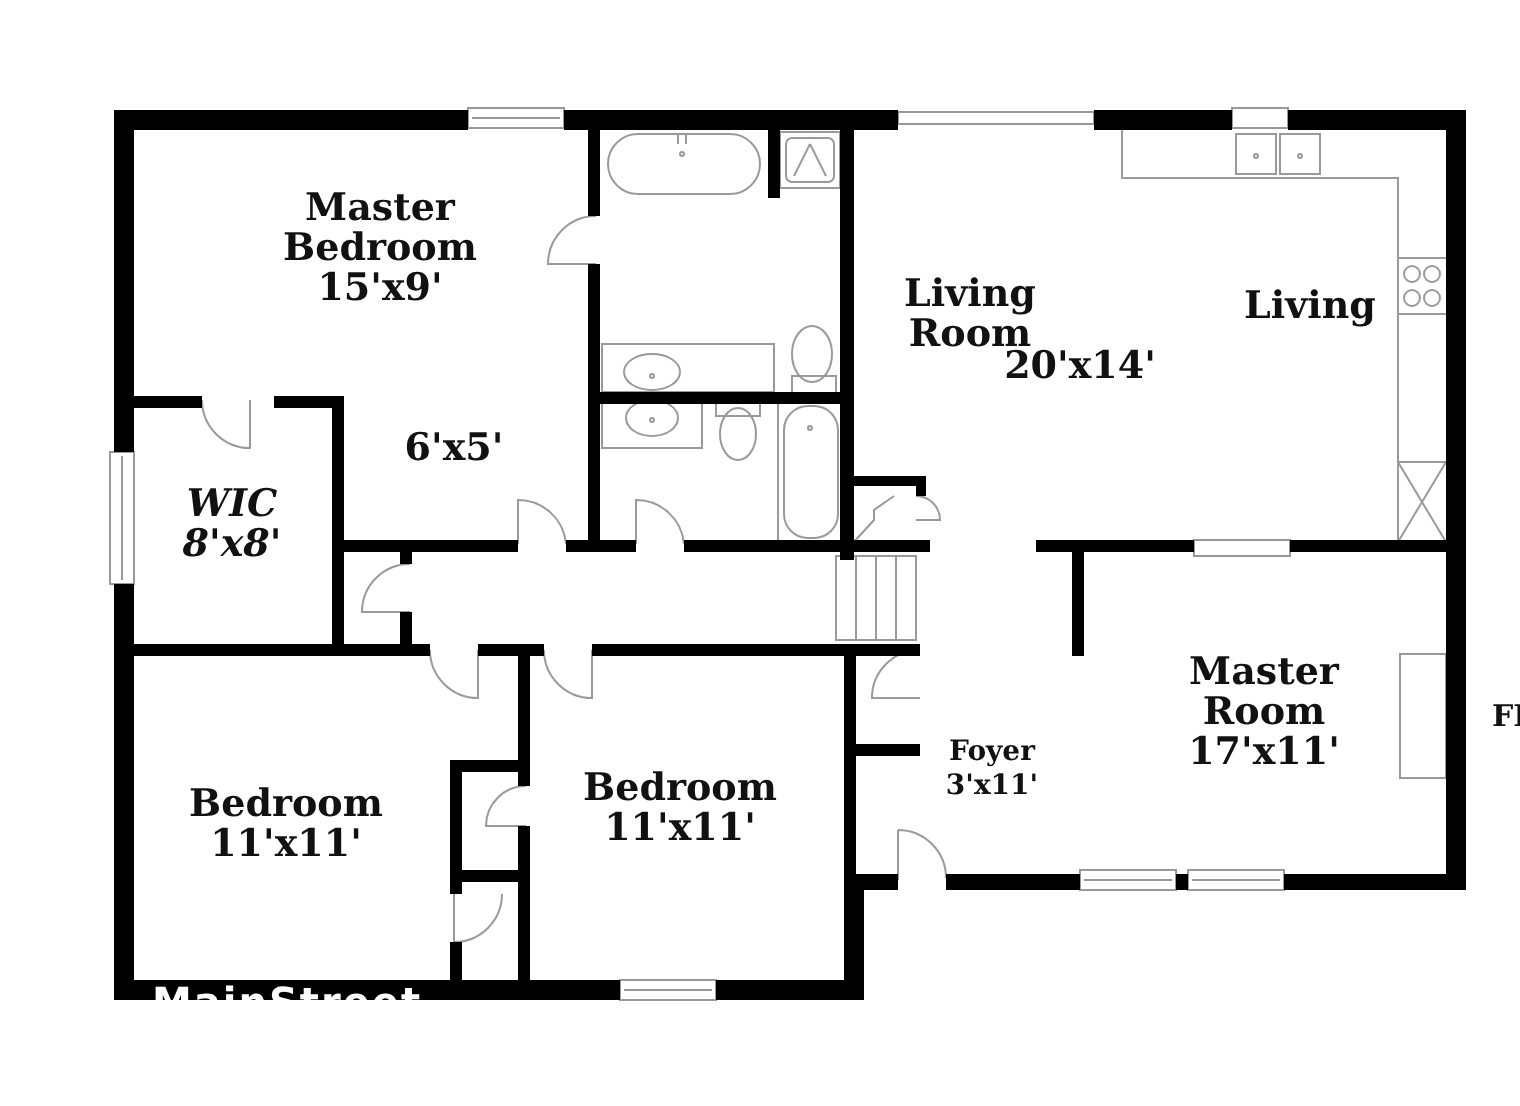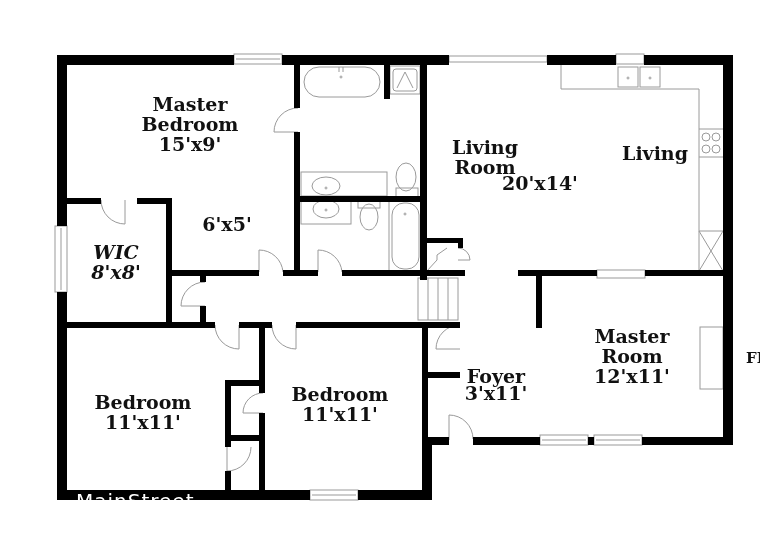--- a/index.html
+++ b/index.html
@@ -11,27 +11,27 @@
     font-weight: bold;
     color: #111111;
     text-align: center;
     line-height: 20px;
     font-size: 19px;
     white-space: nowrap;
     transform: translateX(-50%);
   }
   .label .dim { display: block; }
   .label .name { display: block; }
-  .label.small { font-size: 19px; line-height: 17px; text-align: center; }
+  .label.small { font-size: 14px; line-height: 17px; text-align: center; }
   .label.fp { font-size: 15px; margin-left: 46px; }
   .watermark {
     position: absolute;
     left: 76px; top: 488px;
     font-family: "DejaVu Sans", "Liberation Sans", sans-serif;
-    font-weight: normal;
+    font-weight: bold;
     font-size: 20px;
     letter-spacing: 1px;
     color: #ffffff;
     height: 14px;
     overflow: hidden;
     line-height: 26px;
   }
 </style>
 </head>
 <body>
@@ -237,19 +237,19 @@
   <span class="name">Bedroom</span>
   <span class="dim">11'x11'</span>
 </div>
 <div class="label small" style="left:496px; top:368px;">
   <span class="name">Foyer</span>
   <span class="dim">3'x11'</span>
 </div>
 <div class="label" style="left:632px; top:326px;">
   <span class="name">Master</span>
   <span class="name">Room</span>
-  <span class="dim">12'x11'</span>
+  <span class="dim">17'x11'</span>
 </div>
 <div class="label fp" style="left:711px; top:348px;">
   <span>FP</span>
 </div>
 
 <div class="watermark">MainStreet</div>
 
 </body></html>

